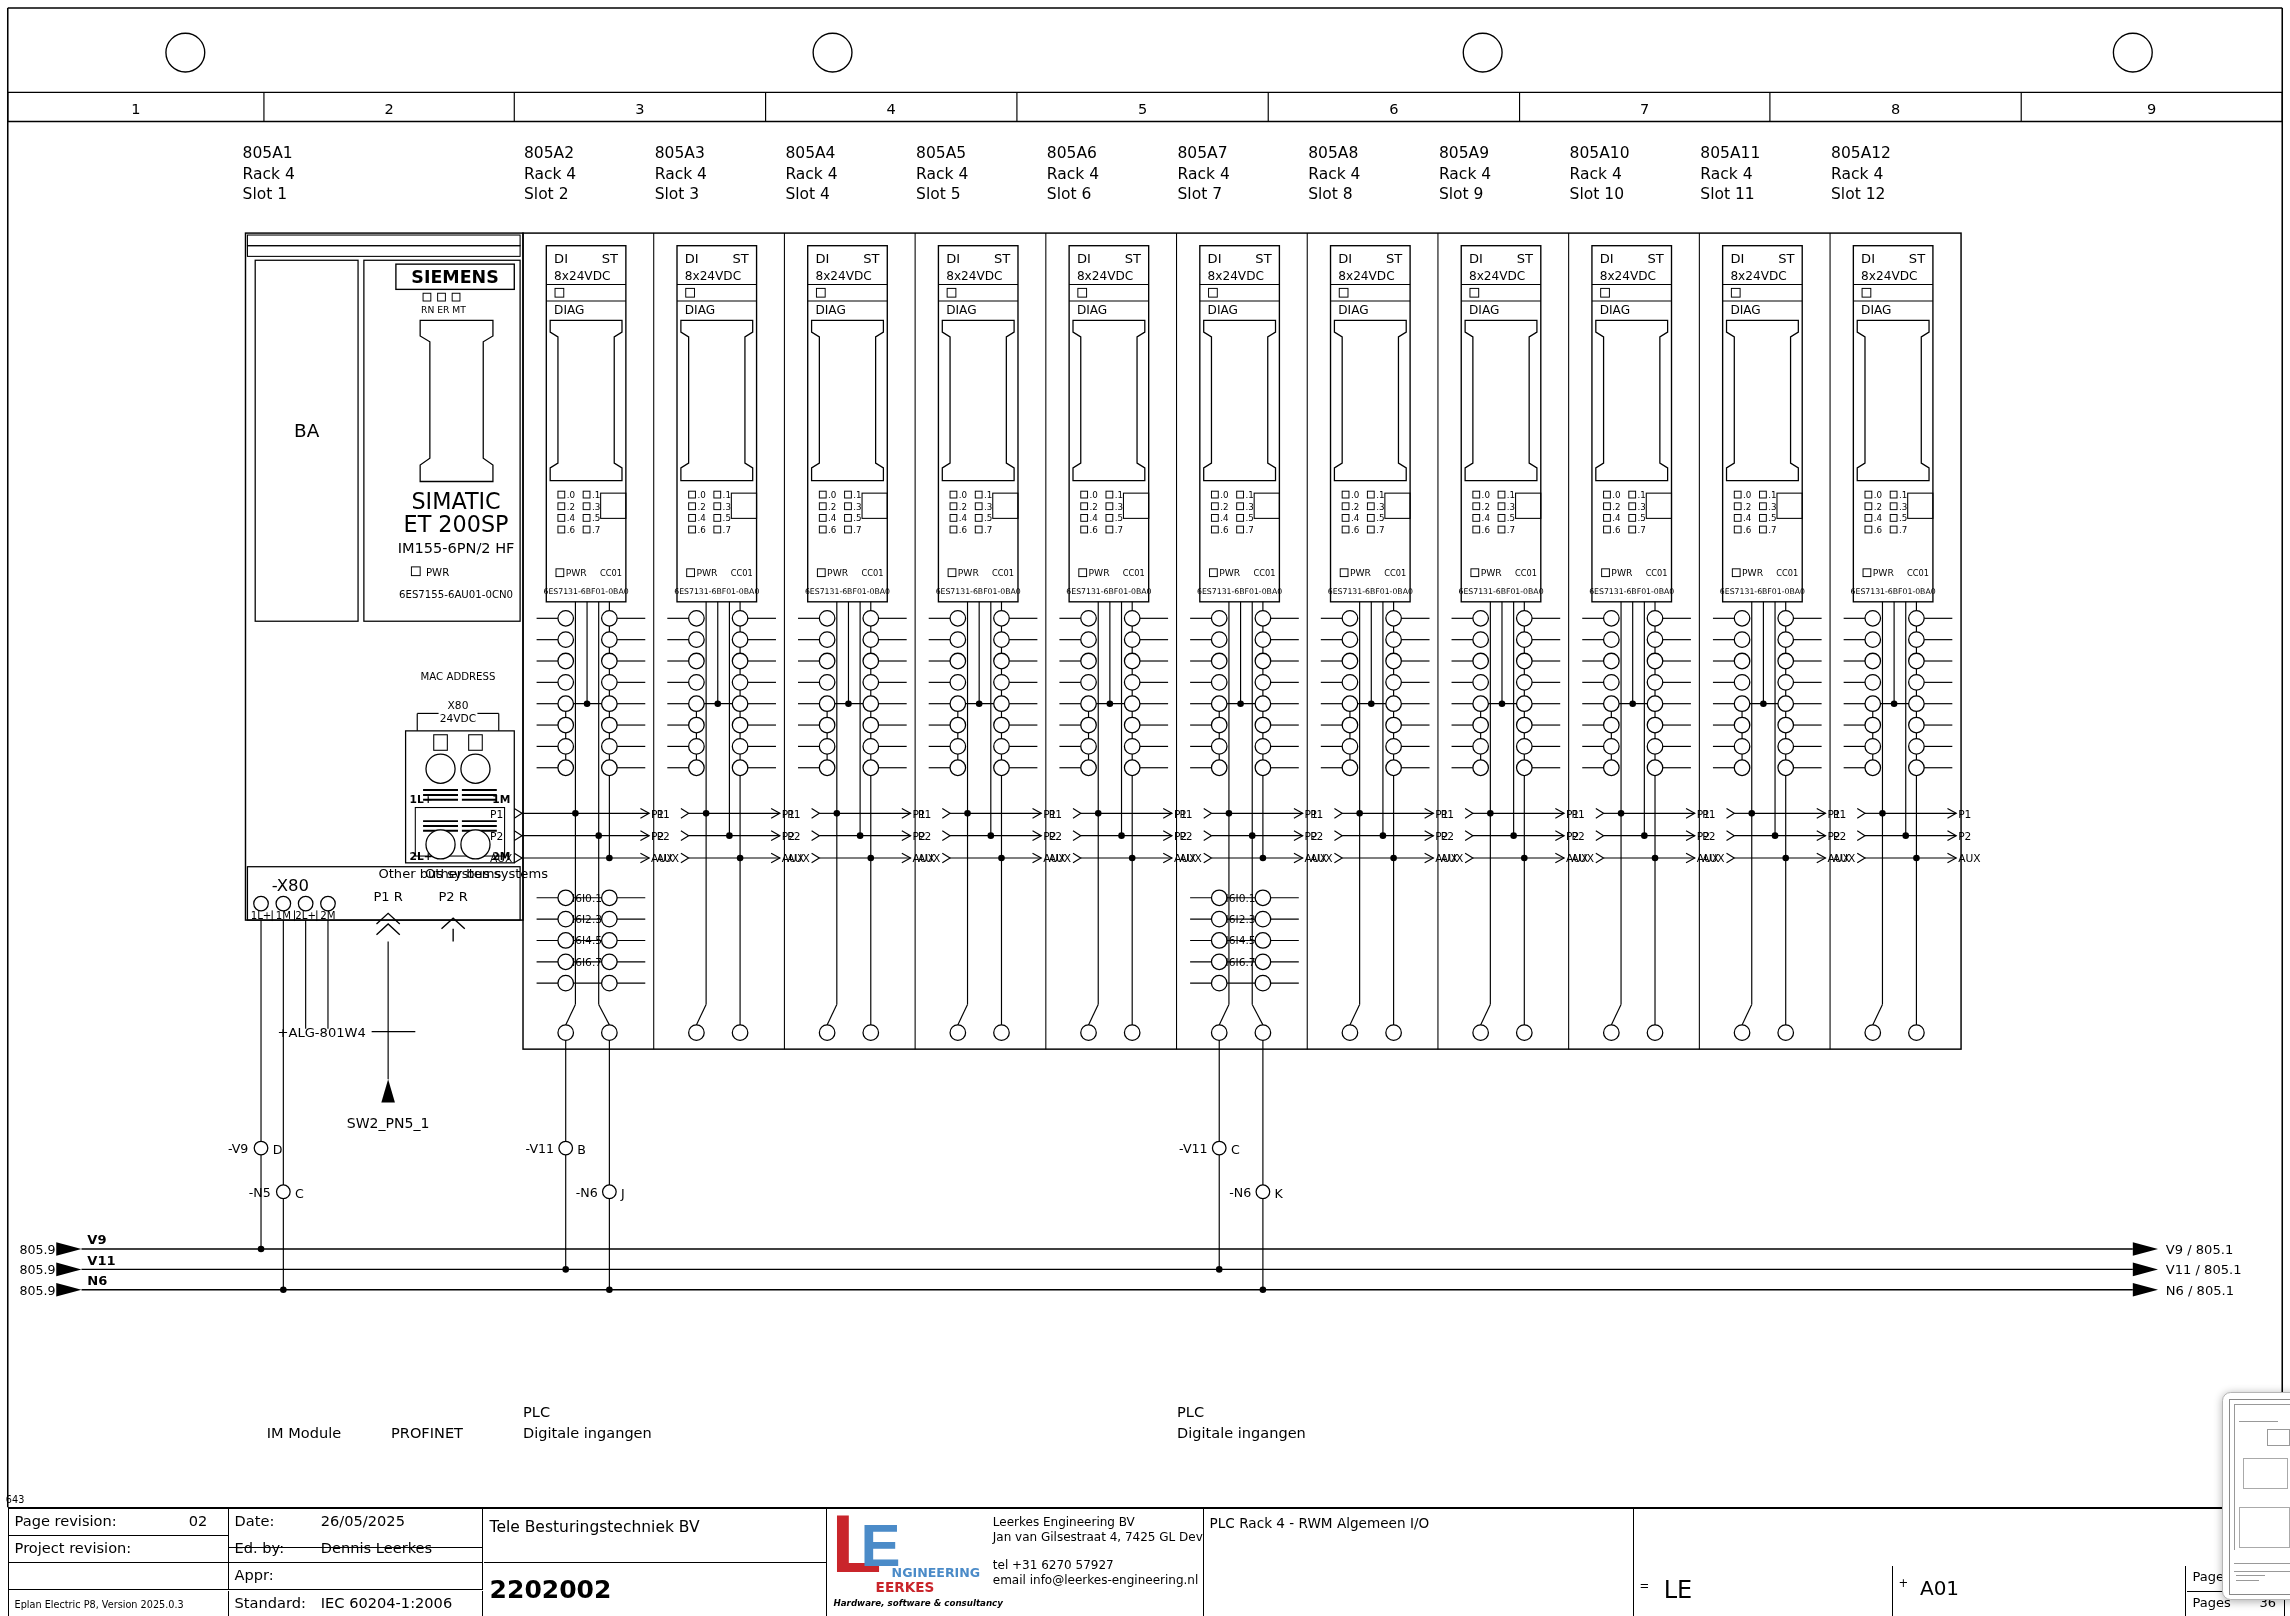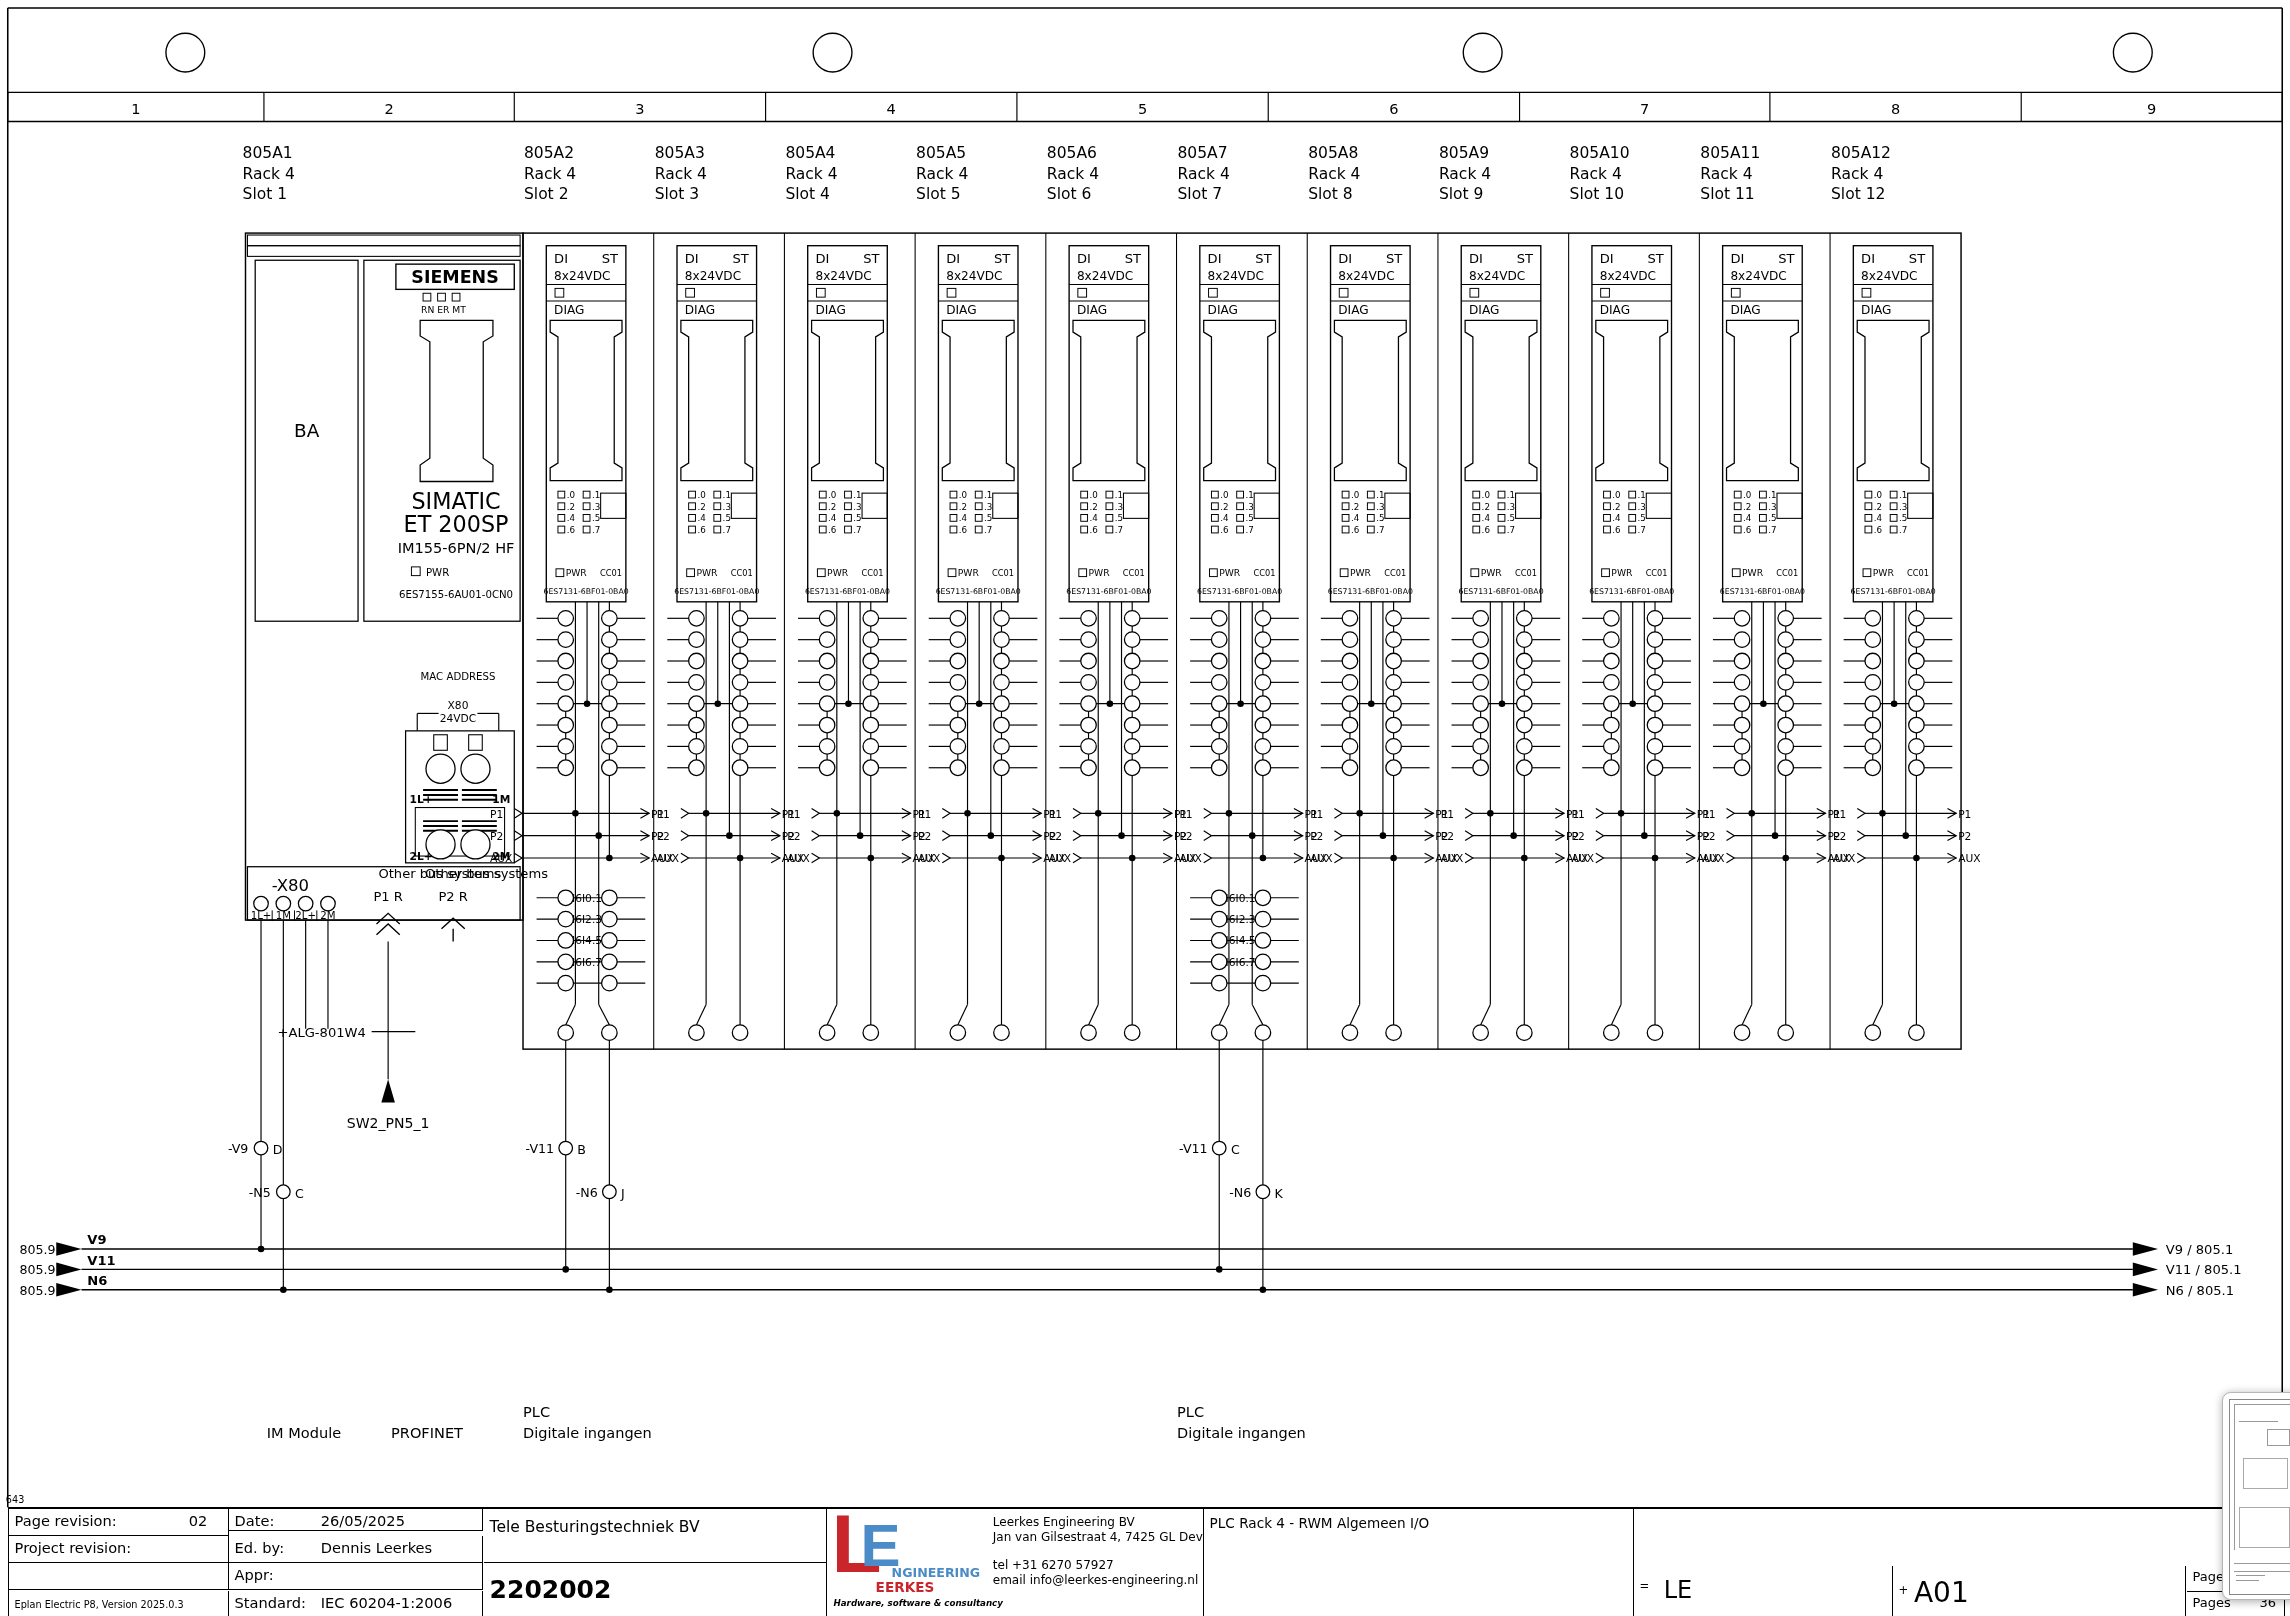--- a/index.html
+++ b/index.html
@@ -1354,21 +1354,21 @@
     <span class="val" style="position:absolute;left:146px;margin-left:34px;">02</span>
   </div>
   <div class="cell" style="left:0;top:27px;width:220px;height:27px;">
     <span class="lbl">Project revision:</span>
   </div>
   <div class="cell" style="left:0;top:54px;width:220px;height:27px;border-bottom:1.3px solid #000;"></div>
   <div class="cell small" style="left:0;top:82px;width:220px;height:28px;border-bottom:none;padding-top:7.8px;">
     <span>Eplan Electric P8, Version 2025.0.3</span>
   </div>
 
-  <div class="cell" style="left:220px;top:0;width:254px;height:22px;">
+  <div class="cell" style="left:220px;top:0;width:254px;height:39px;">
     <span class="lbl">Date:</span>
     <span class="val" style="position:absolute;left:92px;">26/05/2025</span>
   </div>
   <div class="cell" style="left:220px;top:27px;width:254px;height:27px;">
     <span class="lbl">Ed. by:</span>
     <span class="val" style="position:absolute;left:92px;">Dennis Leerkes</span>
   </div>
   <div class="cell" style="left:220px;top:54px;width:254px;height:27px;">
     <span class="lbl">Appr:</span>
   </div>
@@ -1403,21 +1403,21 @@
   <div class="cell desc" style="left:1195px;top:0;width:430px;height:110px;border-bottom:none;padding-top:5.8px;">
     <span>PLC Rack 4 - RWM Algemeen I/O</span>
   </div>
 
   <div class="cell" style="left:1625px;top:57px;width:259px;height:52px;border-bottom:none;padding-top:9.7px;">
     <span style="font-size:11.6px;vertical-align:7.8px;">=</span>
     <span style="font-size:24px;margin-left:9.7px;">LE</span>
   </div>
   <div class="cell" style="left:1884px;top:57px;width:293px;height:52px;border-bottom:none;padding-top:9.7px;">
     <span style="font-size:11.6px;vertical-align:7.8px;">+</span>
-    <span style="font-size:28px;margin-left:1px;">A01</span>
+    <span style="font-size:20px;margin-left:7px;">A01</span>
   </div>
   <div class="cell" style="left:2178px;top:57px;width:97px;height:26px;border-right:none;font-size:13px;">
     <span>Page</span>
   </div>
   <div class="cell" style="left:2178px;top:83px;width:97px;height:26px;border-right:none;border-bottom:none;font-size:13px;">
     <span>Pages</span>
     <span style="position:absolute;right:7.8px;">36</span>
   </div>
 </div>
 

